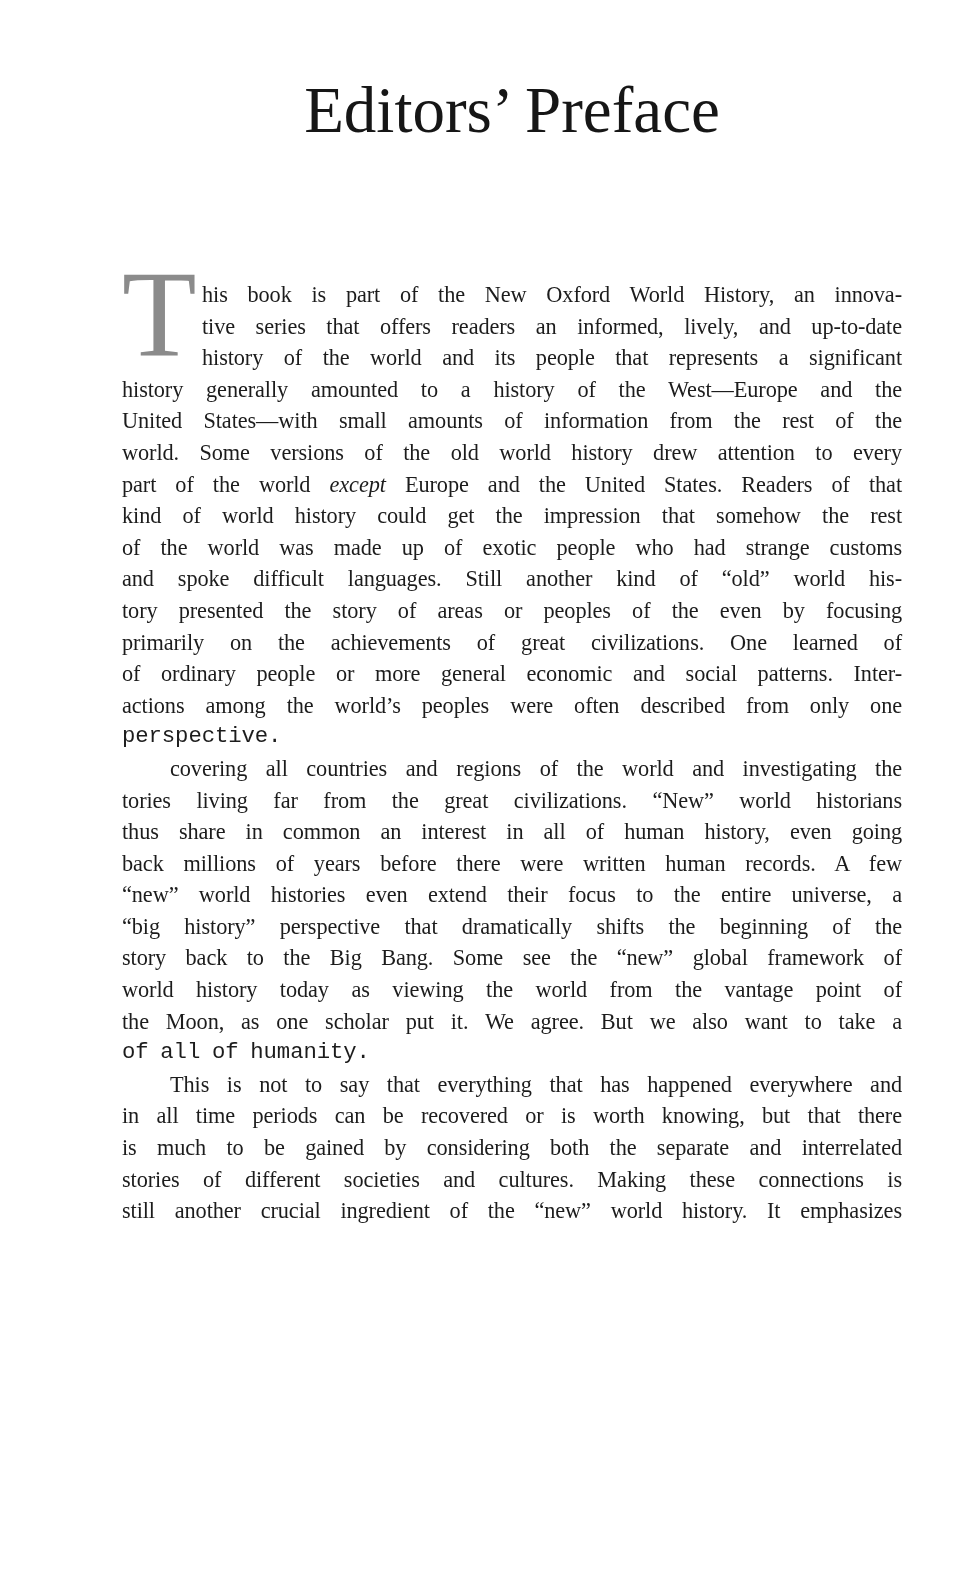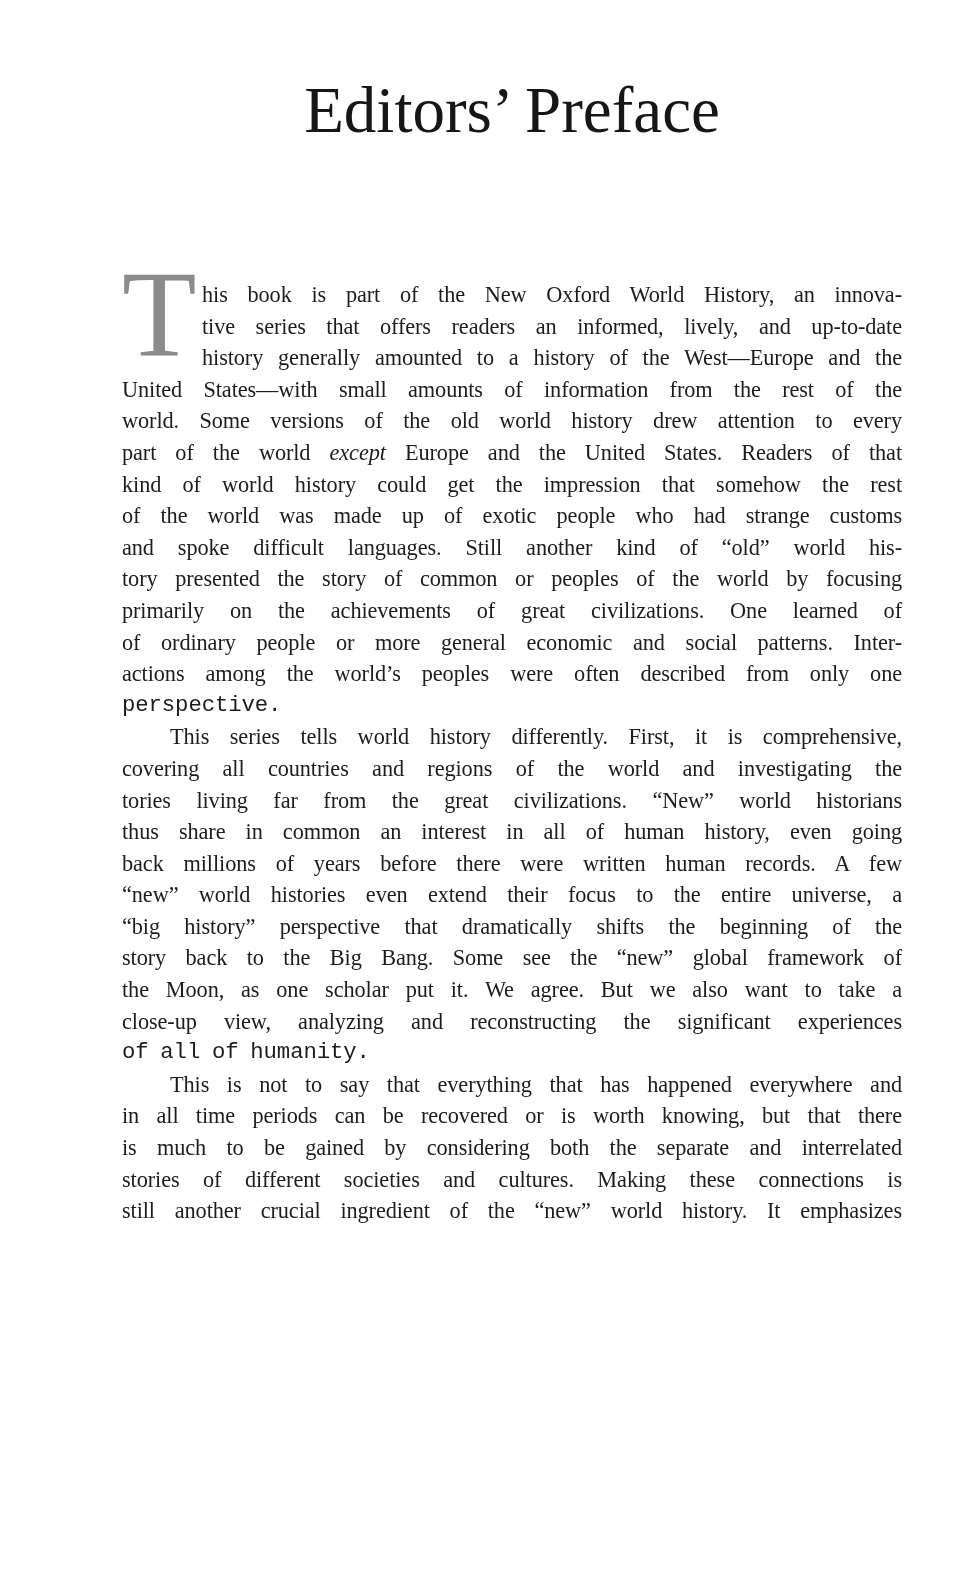--- a/index.html
+++ b/index.html
@@ -67,45 +67,45 @@
 <div class="page">
 
   <h1 class="title">Editors’ Preface</h1>
 
   <div class="body-text">
 
     <div class="para">
       <span class="dropcap">T</span>
       <div class="line">his book is part of the New Oxford World History, an innova-</div>
       <div class="line">tive series that offers readers an informed, lively, and up-to-date</div>
+      <div class="line">history of the world and its people that represents a significant</div>
       <div class="line">history generally amounted to a history of the West—Europe and the</div>
       <div class="line">United States—with small amounts of information from the rest of the</div>
       <div class="line">world. Some versions of the old world history drew attention to every</div>
       <div class="line"><span>part of the world </span><em>except</em><span> Europe and the United States. Readers of that</span></div>
       <div class="line">kind of world history could get the impression that somehow the rest</div>
       <div class="line">of the world was made up of exotic people who had strange customs</div>
       <div class="line">and spoke difficult languages. Still another kind of “old” world his-</div>
-      <div class="line">tory presented the story of common or peoples of the world by focusing</div>
+      <div class="line">tory presented the story of areas or peoples of the even by focusing</div>
       <div class="line">primarily on the achievements of great civilizations. One learned of</div>
       <div class="line">of ordinary people or more general economic and social patterns. Inter-</div>
       <div class="line">actions among the world’s peoples were often described from only one</div>
       <div class="line last">perspective.</div>
     </div>
 
     <div class="para indent-first">
-      <div class="line">This series tells world history differently. First, it is comprehensive,</div>
       <div class="line">covering all countries and regions of the world and investigating the</div>
       <div class="line">tories living far from the great civilizations. “New” world historians</div>
       <div class="line">thus share in common an interest in all of human history, even going</div>
       <div class="line">back millions of years before there were written human records. A few</div>
       <div class="line">“new” world histories even extend their focus to the entire universe, a</div>
       <div class="line">“big history” perspective that dramatically shifts the beginning of the</div>
       <div class="line">story back to the Big Bang. Some see the “new” global framework of</div>
+      <div class="line">world history today as viewing the world from the vantage point of</div>
       <div class="line">the Moon, as one scholar put it. We agree. But we also want to take a</div>
-      <div class="line">close-up view, analyzing and reconstructing the significant experiences</div>
       <div class="line last">of all of humanity.</div>
     </div>
 
     <div class="para indent-first">
       <div class="line">This is not to say that everything that has happened everywhere and</div>
       <div class="line">in all time periods can be recovered or is worth knowing, but that there</div>
       <div class="line">is much to be gained by considering both the separate and interrelated</div>
       <div class="line">stories of different societies and cultures. Making these connections is</div>
       <div class="line">still another crucial ingredient of the “new” world history. It emphasizes</div>
     </div>

